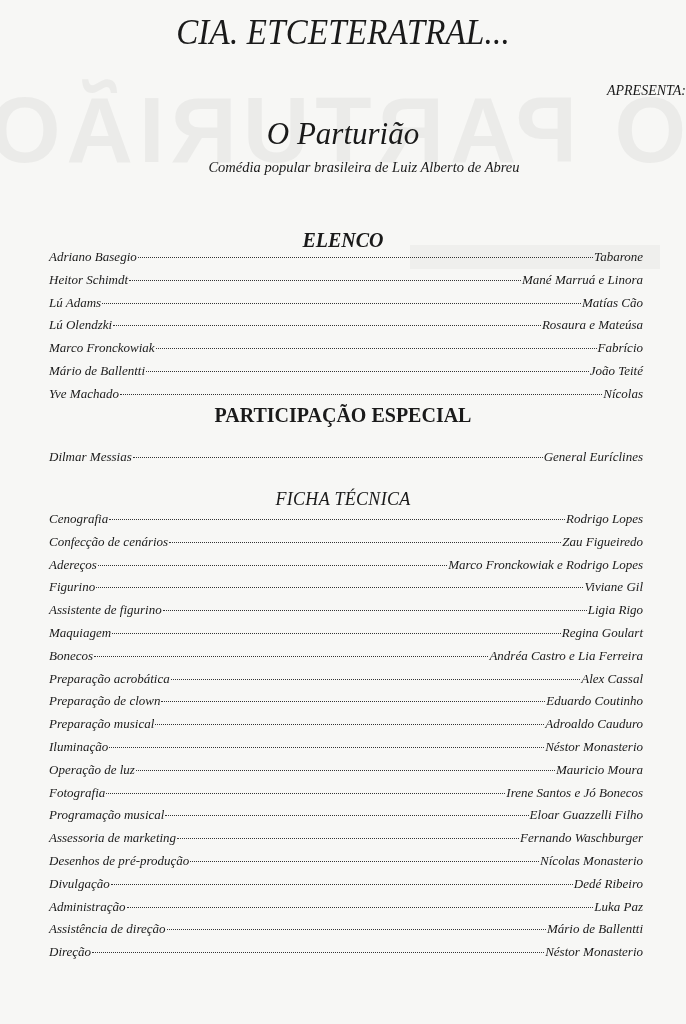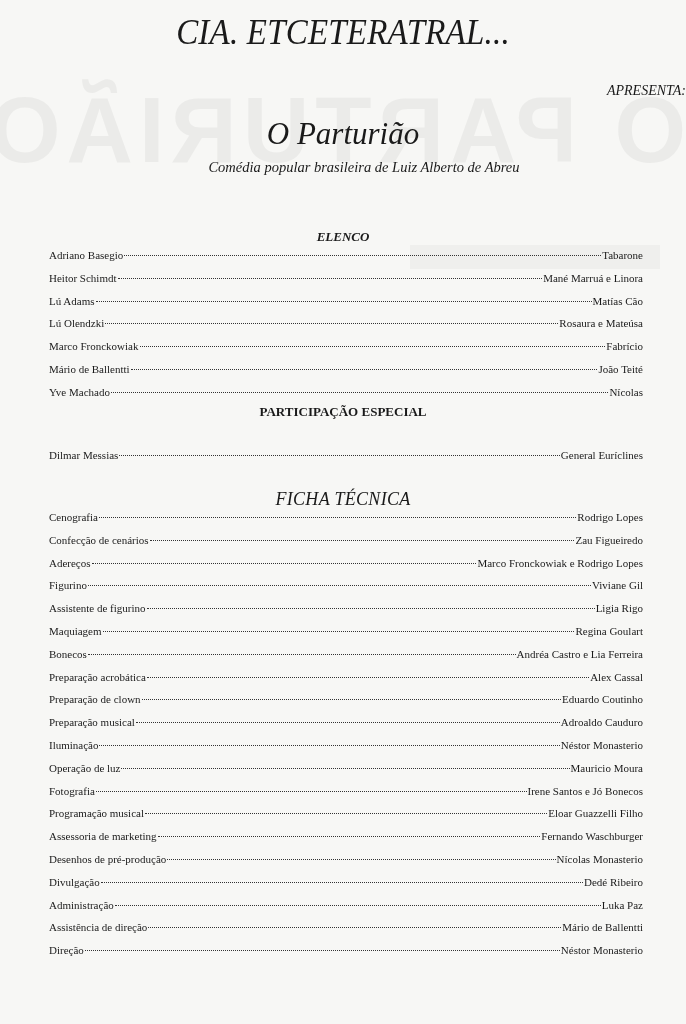--- a/index.html
+++ b/index.html
@@ -38,29 +38,29 @@
   .play-title {
     position: absolute; top: 116px; left: 0; width: 686px; text-align: center;
     font-style: italic; font-size: 31px;
   }
   .subtitle {
     position: absolute; top: 159px; left: 0; width: 686px; text-align: center;
     font-style: italic; font-size: 14.5px; padding-left: 21px;
   }
   .section-title {
     position: absolute; left: 0; width: 686px; text-align: center;
-    font-style: italic; font-weight: bold; font-size: 13px;
+    font-style: italic; font-weight: bold; font-size: 20px;
   }
   .section-title.plain { font-weight: bold; }
   .section-title.big { font-size: 18px; font-weight: normal; font-style: italic; letter-spacing: 0.3px; }
   .rows { position: absolute; left: 49px; width: 594px; }
   .row {
     display: flex; align-items: baseline;
     height: 22.8px;
-    font-size: 11px;
+    font-style: italic; font-size: 13px;
     white-space: nowrap;
   }
   .row .left { flex: 0 0 auto; }
   .row .dots {
     flex: 1 1 auto; overflow: hidden;
     margin: 0 1px;
     border-bottom: 1.5px dotted #333;
     position: relative; top: -3px;
     height: 0;
   }

